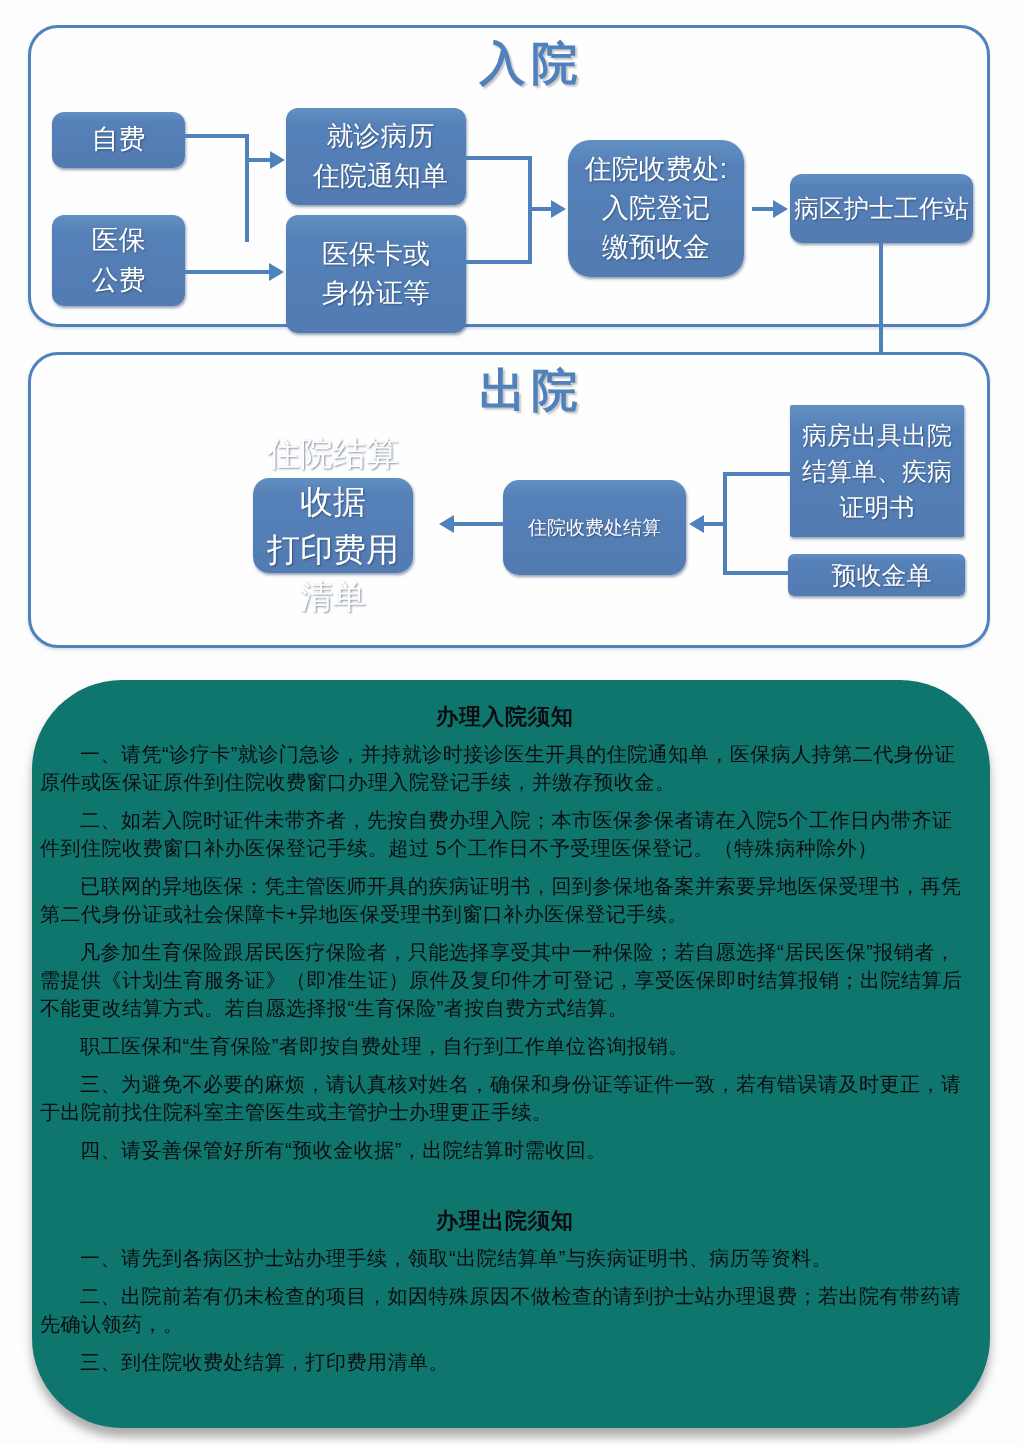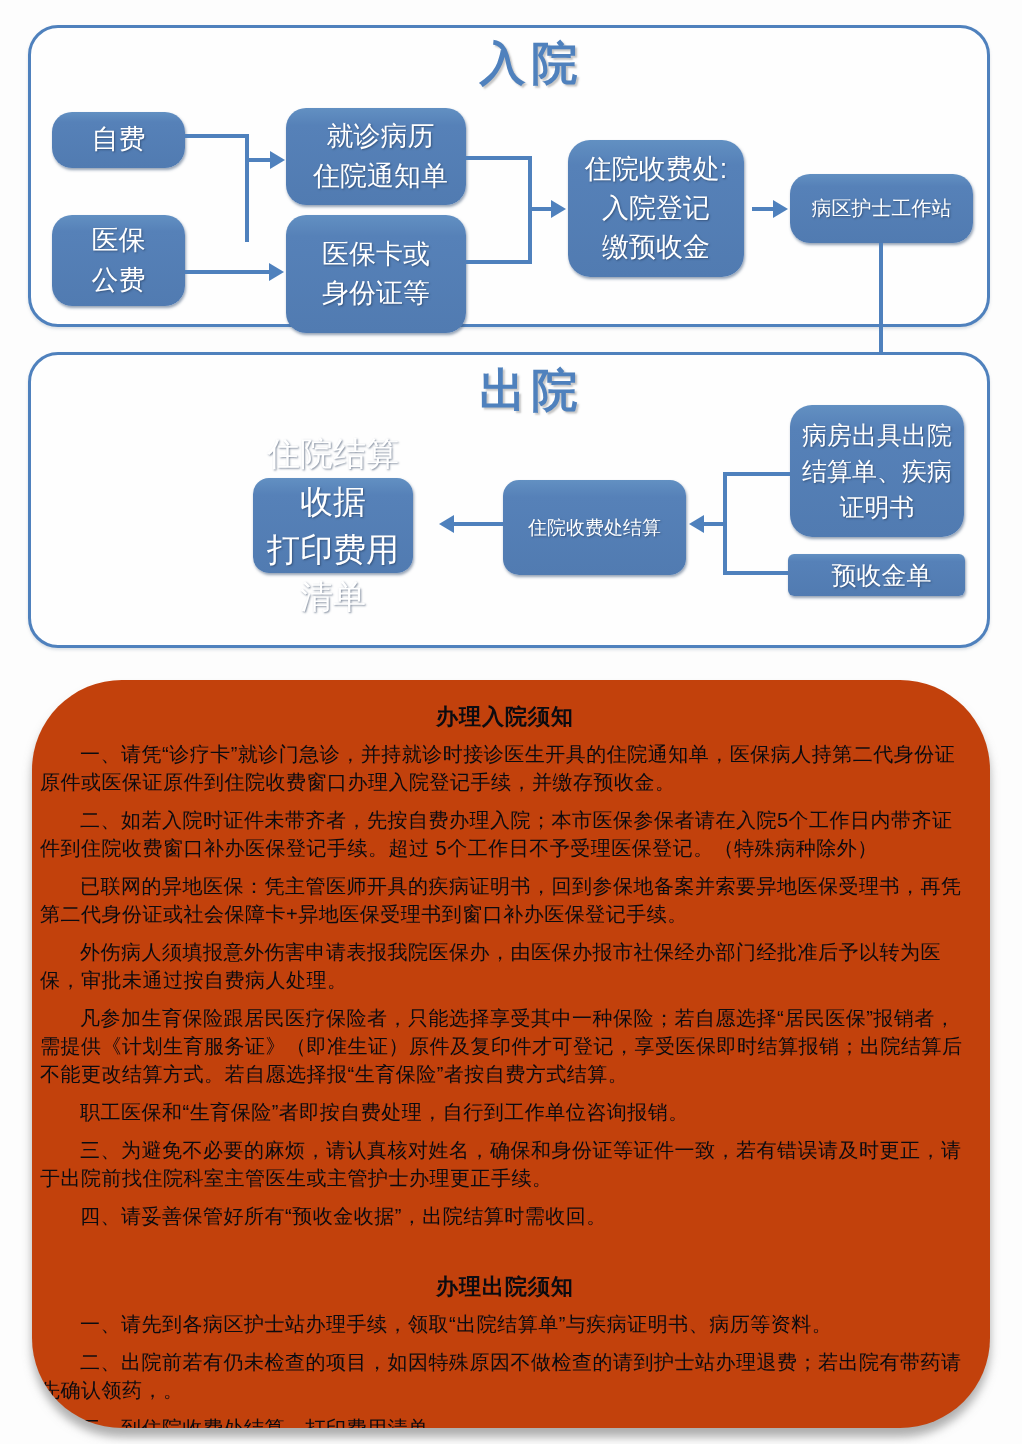--- a/index.html
+++ b/index.html
@@ -34,56 +34,56 @@
     letter-spacing: 6px;
     padding-left: 41px;
   }
   .title-admission { top: 33px; }
   .title-discharge { top: 360px; }
 
   
   .fbox {
     position: absolute;
     background: linear-gradient(180deg, #6290c2 0%, #5681b8 18%, #517bb1 100%);
-    border-radius: 20px;
+    border-radius: 12px;
     color: #ffffff;
     display: flex;
     align-items: center;
     justify-content: center;
     text-align: center;
     white-space: pre-line;
     font-size: 27px;
     line-height: 1.45;
     text-shadow: 1px 1px 2px rgba(30,50,80,0.55);
     box-shadow: 1px 2px 3px rgba(60,85,120,0.55);
   }
   .b-selfpay      { left: 52px;  top: 112px; width: 133px; height: 56px; }
   .b-insurance    { left: 52px;  top: 215px; width: 133px; height: 91px; }
   .b-record       { left: 286px; top: 108px; width: 180px; height: 97px; padding-left: 9px; }
   .b-card         { left: 286px; top: 215px; width: 180px; height: 118px; }
   .b-feeoffice    { left: 568px; top: 140px; width: 176px; height: 137px; border-radius: 22px; }
-  .b-nurse        { left: 790px; top: 174px; width: 183px; height: 69px; font-size: 20px; }
-  .b-wardissue    { left: 790px; top: 405px; width: 174px; height: 132px; border-radius: 22px; font-size: 25px; padding: 0 4px; }
+  .b-nurse        { left: 790px; top: 174px; width: 183px; height: 69px; font-size: 25px; }
+  .b-wardissue    { left: 790px; top: 405px; width: 174px; height: 132px; border-radius: 2px; font-size: 25px; padding: 0 4px; }
   .b-advanceslip  { left: 788px; top: 554px; width: 177px; height: 42px; border-radius: 6px; font-size: 25px; padding-left: 10px; }
   .b-feesettle    { left: 503px; top: 480px; width: 183px; height: 95px; border-radius: 16px; font-size: 19px; }
   .b-receipt      { left: 253px; top: 478px; width: 160px; height: 95px; border-radius: 16px; font-size: 33px; }
 
   
   .cline { position: absolute; background: #4f81bd; }
   .arr { position: absolute; width: 0; height: 0; }
   .arr-right { border-top: 9px solid transparent; border-bottom: 9px solid transparent; border-left: 15px solid #4f81bd; }
   .arr-left  { border-top: 9px solid transparent; border-bottom: 9px solid transparent; border-right: 15px solid #4f81bd; }
   .arr-down  { border-left: 9px solid transparent; border-right: 9px solid transparent; border-top: 15px solid #4f81bd; }
 
   
   .notice-panel {
     position: absolute;
     left: 32px; top: 680px;
     width: 958px; height: 748px;
-    background: #c2410c;
+    background: #0f766e;
     border-radius: 90px;
     box-shadow: 0 9px 10px rgba(110,110,110,0.55);
     color: #0b0b10;
     padding: 22px 20px 20px 8px;
     overflow: hidden;
   }
   .notice-title {
     text-align: center;
     font-size: 22px;
     font-weight: bold;
@@ -151,21 +151,20 @@
   <div class="cline" style="left:704px; top:522px; width:23px; height:4px;"></div>
   <div class="arr arr-left" style="left:689px; top:515px;"></div>
   <div class="cline" style="left:454px; top:522px; width:49px; height:4px;"></div>
   <div class="arr arr-left" style="left:439px; top:515px;"></div>
 
   <div class="notice-panel">
     <div class="notice-title">办理入院须知</div>
     <div class="notice-para">一、请凭“诊疗卡”就诊门急诊，并持就诊时接诊医生开具的住院通知单，医保病人持第二代身份证原件或医保证原件到住院收费窗口办理入院登记手续，并缴存预收金。</div>
     <div class="notice-para">二、如若入院时证件未带齐者，先按自费办理入院；本市医保参保者请在入院5个工作日内带齐证件到住院收费窗口补办医保登记手续。超过 5个工作日不予受理医保登记。（特殊病种除外）</div>
     <div class="notice-para">已联网的异地医保：凭主管医师开具的疾病证明书，回到参保地备案并索要异地医保受理书，再凭第二代身份证或社会保障卡+异地医保受理书到窗口补办医保登记手续。</div>
-    <div class="notice-para">外伤病人须填报意外伤害申请表报我院医保办，由医保办报市社保经办部门经批准后予以转为医保，审批未通过按自费病人处理。</div>
     <div class="notice-para">凡参加生育保险跟居民医疗保险者，只能选择享受其中一种保险；若自愿选择“居民医保”报销者，需提供《计划生育服务证》（即准生证）原件及复印件才可登记，享受医保即时结算报销；出院结算后不能更改结算方式。若自愿选择报“生育保险”者按自费方式结算。</div>
     <div class="notice-para">职工医保和“生育保险”者即按自费处理，自行到工作单位咨询报销。</div>
     <div class="notice-para">三、为避免不必要的麻烦，请认真核对姓名，确保和身份证等证件一致，若有错误请及时更正，请于出院前找住院科室主管医生或主管护士办理更正手续。</div>
     <div class="notice-para">四、请妥善保管好所有“预收金收据”，出院结算时需收回。</div>
     <div class="notice-title notice-title-2">办理出院须知</div>
     <div class="notice-para">一、请先到各病区护士站办理手续，领取“出院结算单”与疾病证明书、病历等资料。</div>
     <div class="notice-para">二、出院前若有仍未检查的项目，如因特殊原因不做检查的请到护士站办理退费；若出院有带药请先确认领药，。</div>
     <div class="notice-para">三、到住院收费处结算，打印费用清单。</div>
 
   </div>

